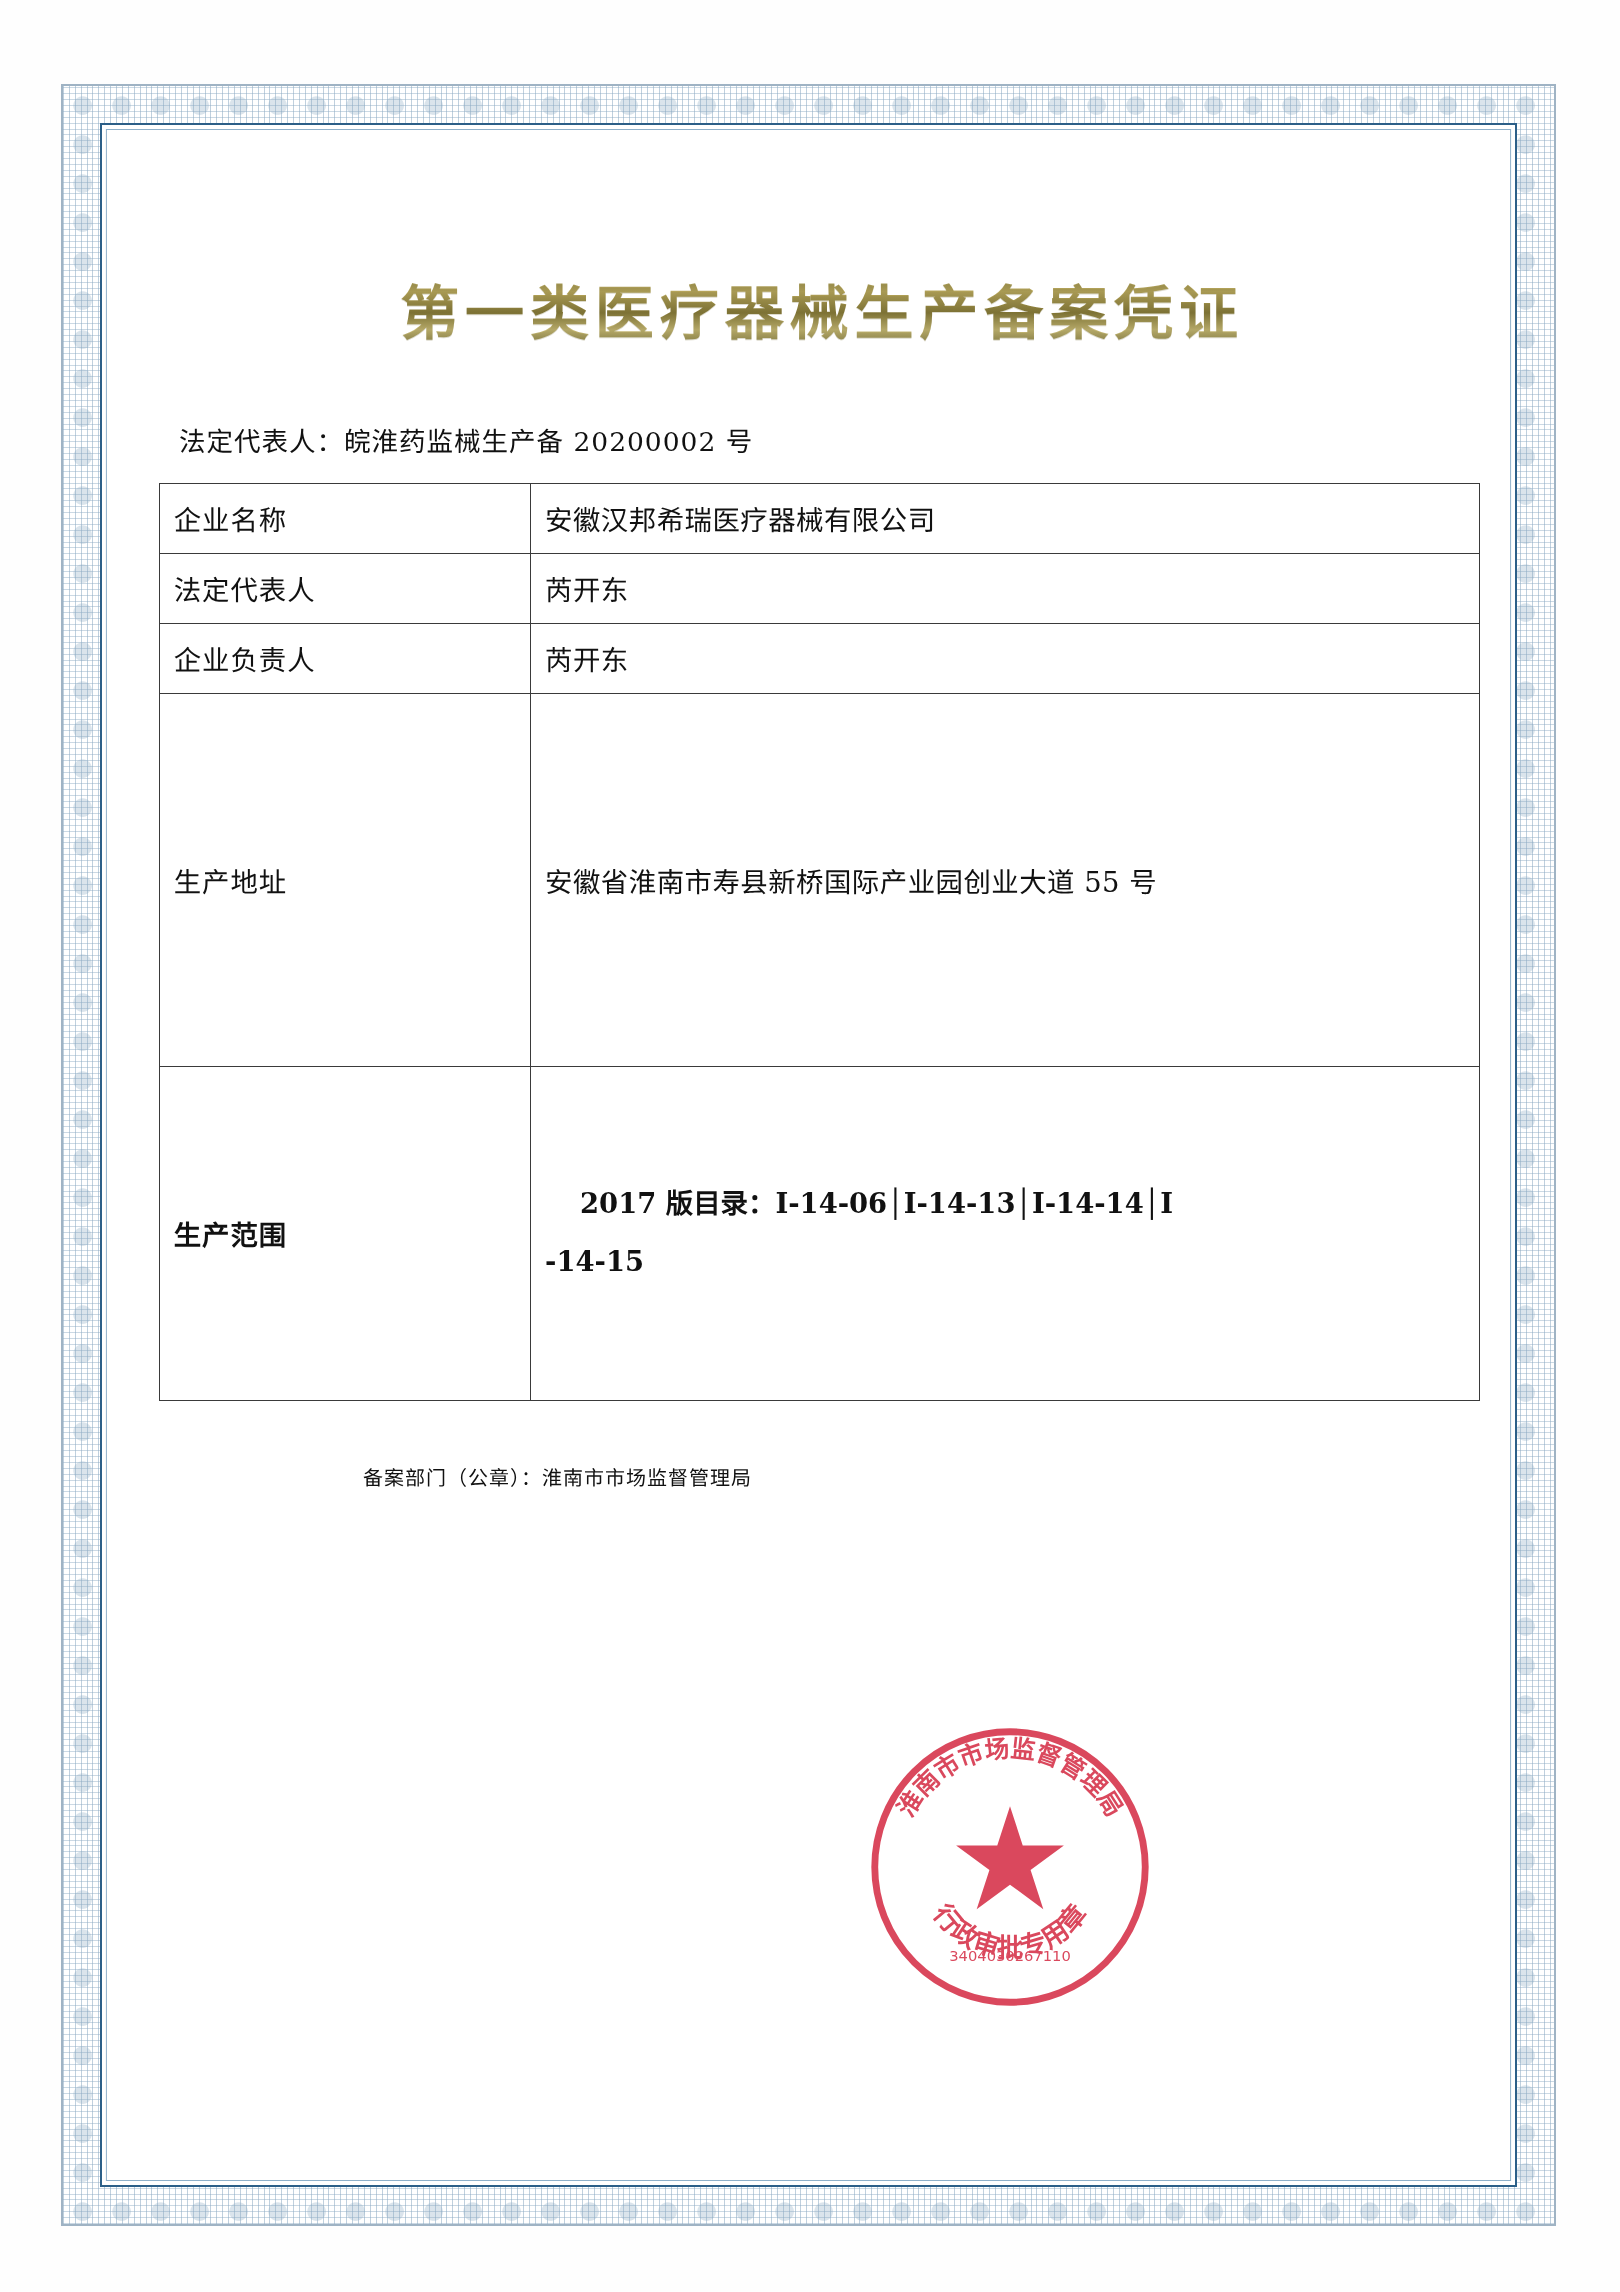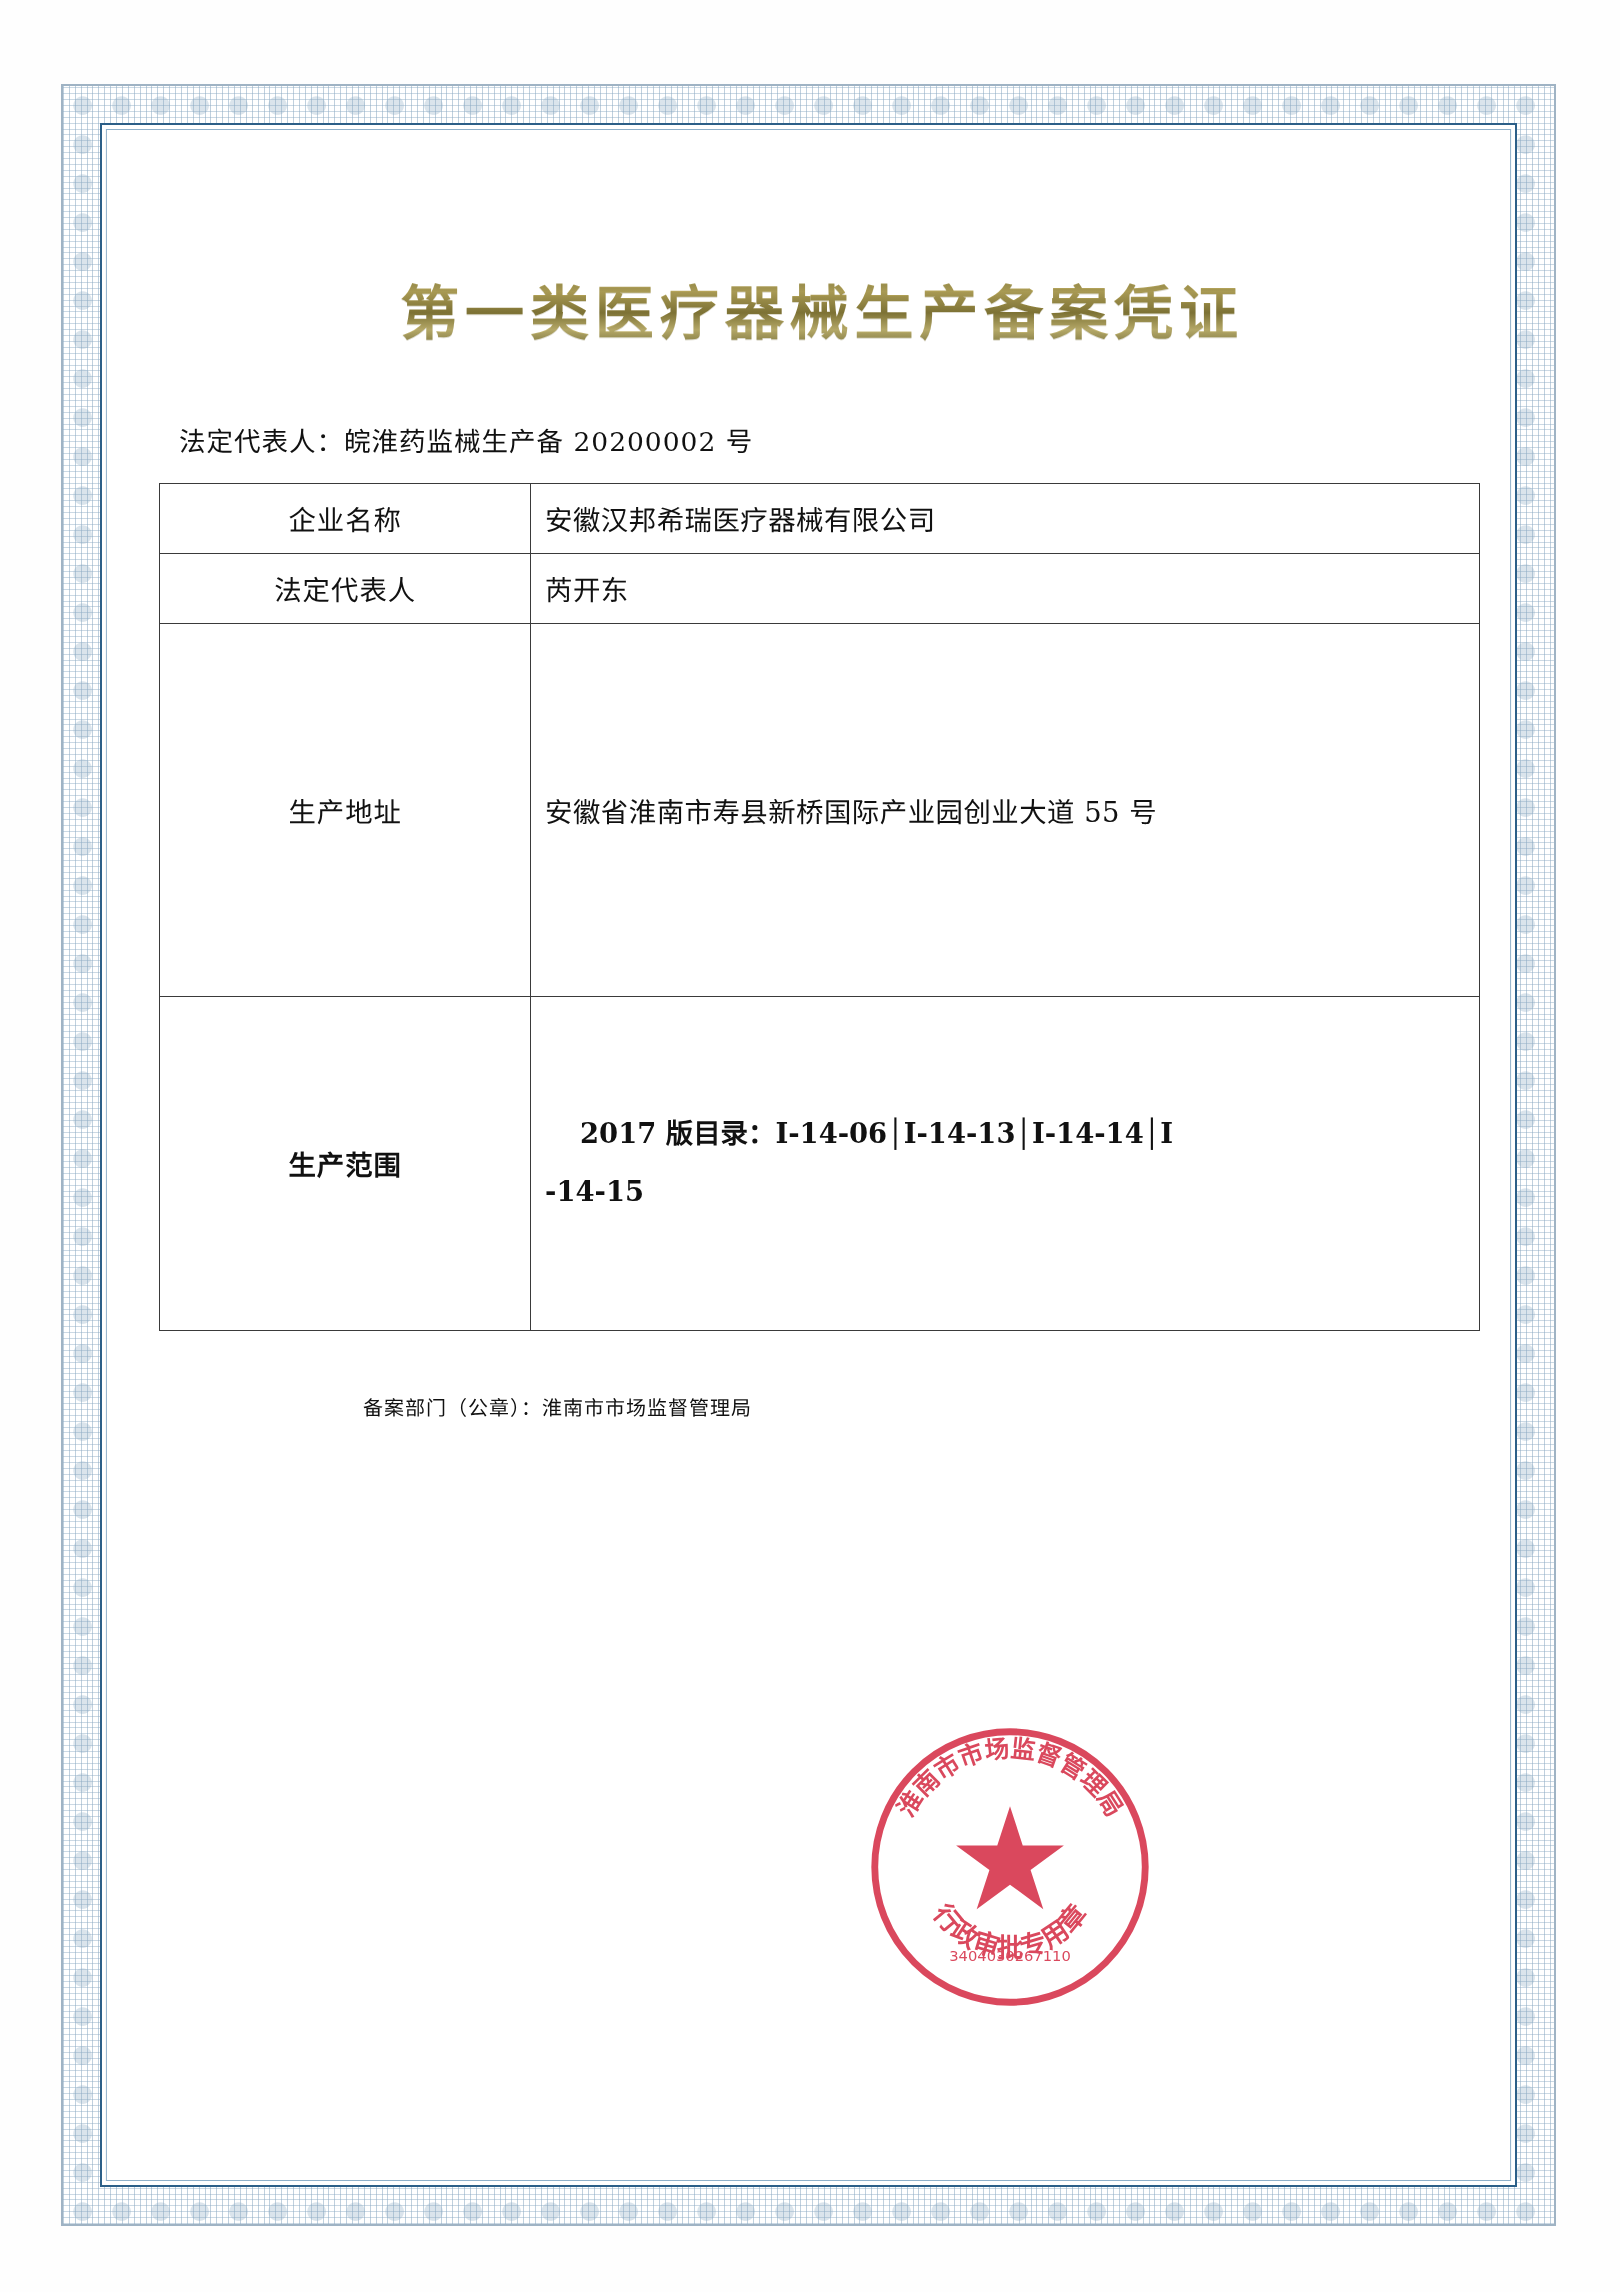--- a/index.html
+++ b/index.html
@@ -101,21 +101,21 @@
   }
   table.cert td {
     border: 1.5px solid #3a3a3a;
     font-size: 27.4px;
     font-family: "DejaVu Serif", "Liberation Serif", serif;
     padding: 0 13.7px;
     vertical-align: middle;
   }
   td.label {
     width: 343px;
-    text-align: center;
+    text-align: left;
     letter-spacing: 1px;
   }
   td.value {
     padding-left: 25.5px;
     letter-spacing: 0.5px;
   }
   tr.h-normal td { height: 69px; }
   tr.h-addr td { height: 372px; }
   tr.h-scope td { height: 333px; font-weight: bold; }
 
@@ -185,20 +185,24 @@
     </div>
 
     <table class="cert">
       <tbody>
         <tr class="h-normal">
           <td class="label">企业名称</td>
           <td class="value">安徽汉邦希瑞医疗器械有限公司</td>
         </tr>
         <tr class="h-normal">
           <td class="label">法定代表人</td>
+          <td class="value">芮开东</td>
+        </tr>
+        <tr class="h-normal">
+          <td class="label">企业负责人</td>
           <td class="value">芮开东</td>
         </tr>
         <tr class="h-addr">
           <td class="label">生产地址</td>
           <td class="value">安徽省淮南市寿县新桥国际产业园创业大道 55 号</td>
         </tr>
         <tr class="h-scope">
           <td class="label">生产范围</td>
           <td class="scope-value">
             <span class="scope-line1">2017 版目录：Ⅰ-14-06│Ⅰ-14-13│Ⅰ-14-14│Ⅰ</span>

